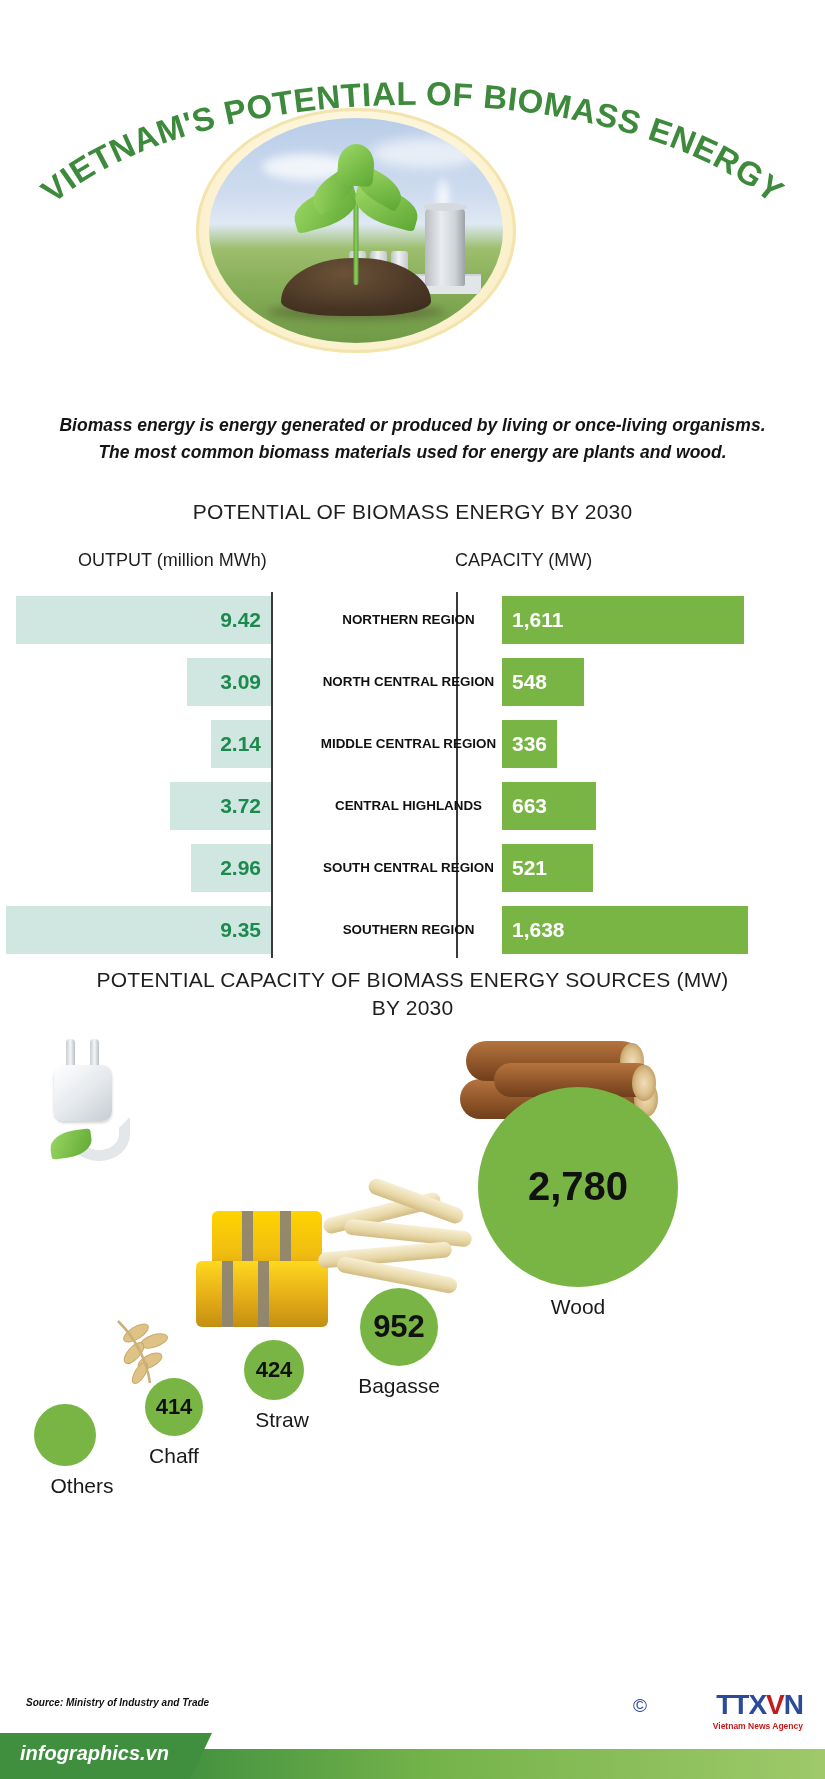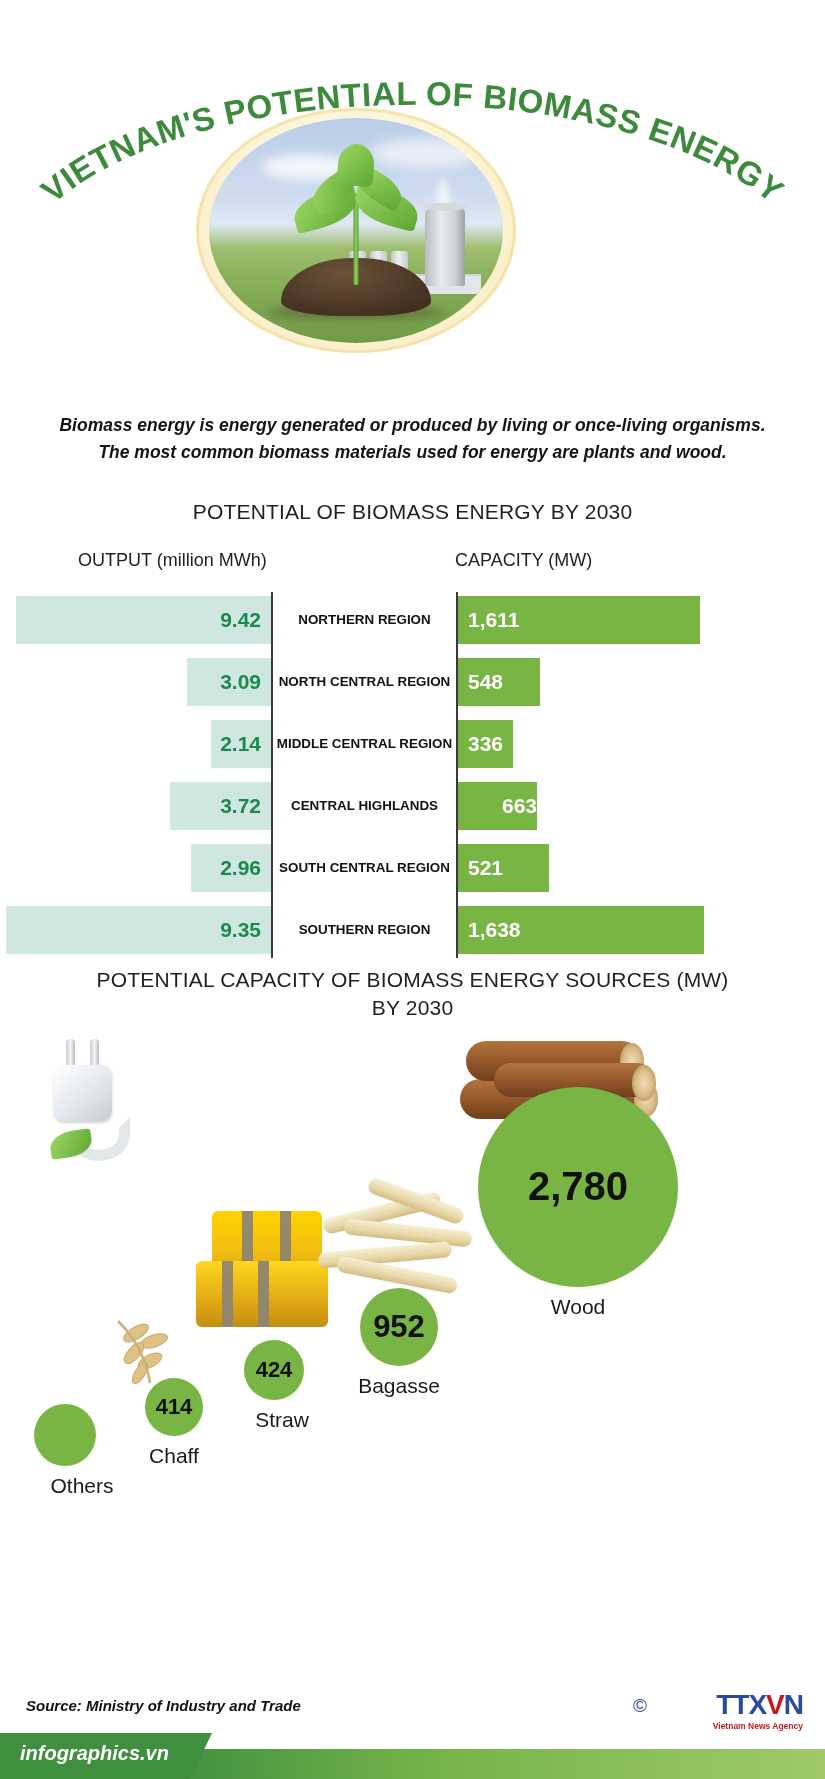--- a/index.html
+++ b/index.html
@@ -77,21 +77,21 @@
   .sec-title { text-align:center; font-size: 21px; color:#1f1f1f; letter-spacing:.2px; }
   .sec1-title { margin-top: 34px; }
   .sec2-title { margin-top: 8px; line-height:1.3; }
 
   
   .colheads { position:relative; height: 36px; margin-top: 26px; }
   .colhead { position:absolute; font-size: 18px; color:#1f1f1f; top:0; }
   .ch-output { left: 78px; }
   .ch-capacity { left: 455px; }
 
-  .bars { position: relative; margin: 6px 0 0 0; }
+  .bars { position: relative; margin: 6px 0 0 0; padding-left: 44px; }
   .axis { position:absolute; top:0; bottom:0; width:1.5px; background:#3a3a3a; }
   .axis-left  { left: 271px; }
   .axis-right { left: 456px; }
 
   .row { position: relative; height: 56px; margin-bottom: 6px; }
   .row .out-bar {
     position:absolute; right: 554px; top: 4px; bottom: 4px;
     background:#cfe7e0; display:flex; align-items:center; justify-content:flex-end;
     padding-right: 10px;
   }
@@ -148,21 +148,21 @@
               background: linear-gradient(to bottom,#ffd81f,#e2a916 60%,#c28f12); }
   .strap { position:absolute; width: 11px; top:0; bottom:0; background: #8e8571; opacity:.95; }
 
   
   .cane-wrap { position:absolute; left: 318px; top: 170px; width: 160px; height: 110px; }
   .cane { position:absolute; height: 16px; border-radius: 8px;
           background: linear-gradient(to bottom,#f7efd4,#e8d8a8 60%,#d3bc84); }
 
   
   .footer { position:absolute; left:0; bottom:0; width: 825px; height: 110px; }
-  .src { position:absolute; left: 26px; top: 28px; font-size: 15px; font-style: italic;
+  .src { position:absolute; left: 26px; top: 28px; font-size: 10px; font-style: italic;
          font-weight:600; color:#111; }
   .footbar { position:absolute; left:0; bottom:0; width: 825px; height: 30px;
              background: linear-gradient(to right,#3f8f3f 0%, #3f8f3f 20%, #74b34a 52%, #9fc96a 100%); }
   .footbar-tab { position:absolute; left:0; bottom:0; width: 190px; height: 46px; background:#3f8f3f;
                  border-radius: 0 0 0 0; }
   .footbar-tab:after{ content:""; position:absolute; right:-22px; top:0; border-left:22px solid #3f8f3f;
                  border-bottom: 46px solid transparent; }
   .fg-text { position:absolute; left: 20px; bottom: 14px; color:#fff; font-style: italic; font-weight:bold;
              font-size: 20px; z-index:3; }
   .ttxvn { position:absolute; right: 22px; top: 22px; text-align:right; }
@@ -246,21 +246,21 @@
         <div class="reg-label">MIDDLE CENTRAL REGION</div>
         <div class="cap-bar" style="width: 55px;">
           <span class="cap-val">336</span>
         </div>
       </div>
       <div class="row">
         <div class="out-bar" style="width: 100.701px;">
           <span class="out-val">3.72</span>
         </div>
         <div class="reg-label">CENTRAL HIGHLANDS</div>
-        <div class="cap-bar" style="width: 79px; justify-content: flex-end;">
+        <div class="cap-bar" style="width: 94px;">
           <span class="cap-val">663</span>
         </div>
       </div>
       <div class="row">
         <div class="out-bar" style="width: 80.1274px;">
           <span class="out-val">2.96</span>
         </div>
         <div class="reg-label">SOUTH CENTRAL REGION</div>
         <div class="cap-bar" style="width: 91px;">
           <span class="cap-val">521</span>

